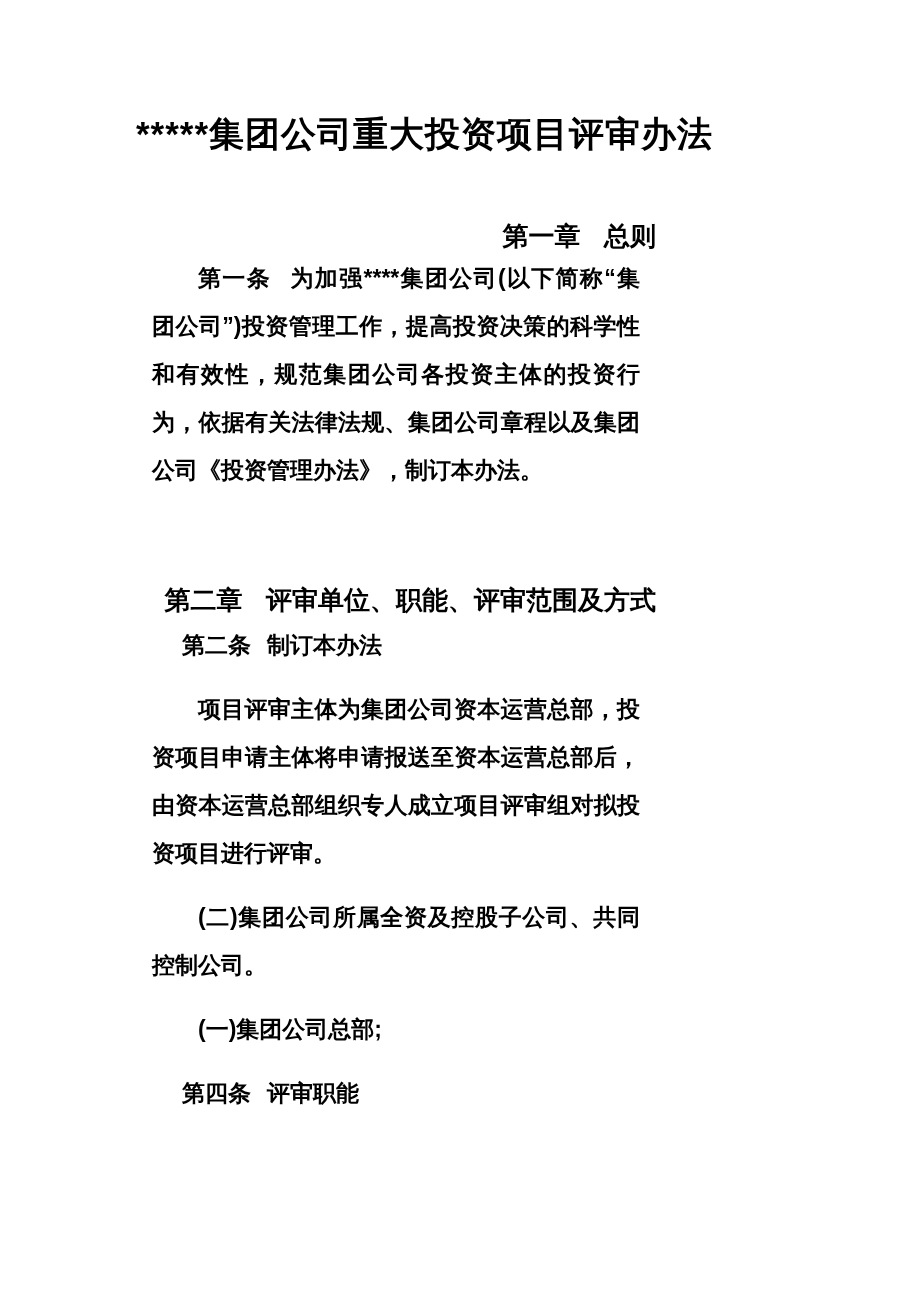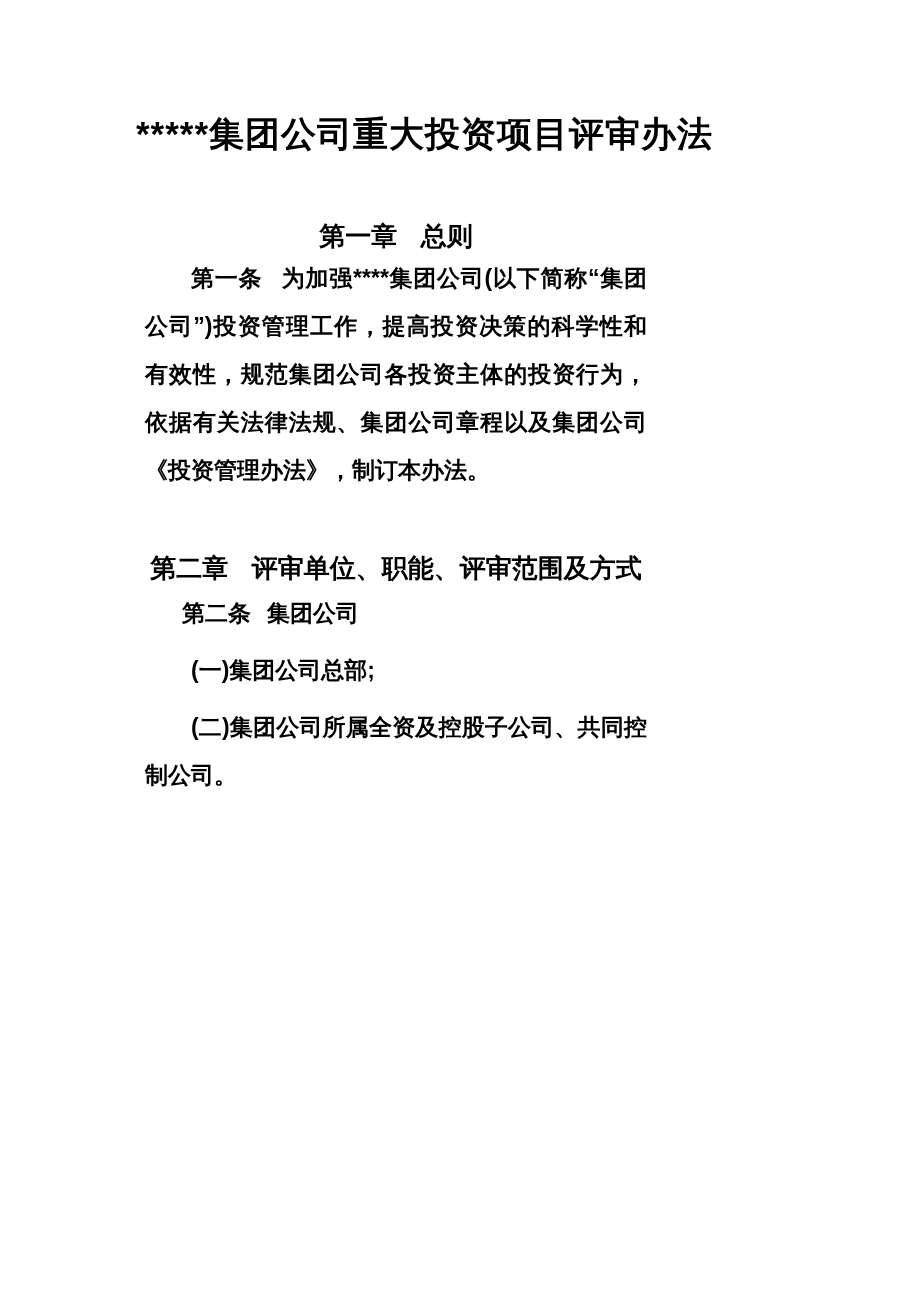--- a/index.html
+++ b/index.html
@@ -23,28 +23,28 @@
     margin: 0;
     font-size: 35px;
     line-height: 56px;
     text-align: center;
     letter-spacing: 1px;
     white-space: nowrap;
   }
   .chapter-heading {
     font-size: 26px;
     line-height: 36px;
-    text-align: center;
+    text-align: right;
     white-space: nowrap;
   }
   .chapter-heading.ch1 { margin-top: 56px; }
-  .chapter-heading.ch2 { margin-top: 56px; }
+  .chapter-heading.ch2 { margin-top: 88px; }
   .ch-label { margin-right: 0.9em; }
   .body-para {
-    margin: 9px;
+    margin: 16px;
     font-size: 23px;
     line-height: 48px;
     text-indent: 46px;
     text-align: justify;
   }
   .first-body { margin-top: 0px; }
   .articles-stack { margin-top: 3px; }
   .article-heading {
     margin: 0;
     font-size: 23px;
@@ -71,27 +71,31 @@
     <span class="inline-label">第一条</span><span>为加强****集团公司(以下简称“集团公司”)投资管理工作，提高投资决策的科学性和有效性，规范集团公司各投资主体的投资行为，依据有关法律法规、集团公司章程以及集团公司《投资管理办法》，制订本办法。</span>
   </p>
 
   <div class="chapter-heading ch2">
     <span class="ch-label">第二章</span><span class="ch-title">评审单位、职能、评审范围及方式</span>
   </div>
 
   <div class="articles-stack">
 
     <p class="article-heading">
-      <span class="art-label">第二条</span><span class="art-title">集团公司</span>
+      <span class="art-label">第二条</span><span class="art-title">制订本办法</span>
     </p>
+
+    <p class="body-para">项目评审主体为集团公司资本运营总部，投资项目申请主体将申请报送至资本运营总部后，由资本运营总部组织专人成立项目评审组对拟投资项目进行评审。</p>
 
 
 
+    <p class="body-para">(二)集团公司所属全资及控股子公司、共同控制公司。</p>
 
     <p class="body-para">(一)集团公司总部;</p>
 
-    <p class="body-para">(二)集团公司所属全资及控股子公司、共同控制公司。</p>
-
+    <p class="article-heading">
+      <span class="art-label">第四条</span><span class="art-title">评审职能</span>
+    </p>
 
 
   </div>
 
 </div>
 
 </body></html>

